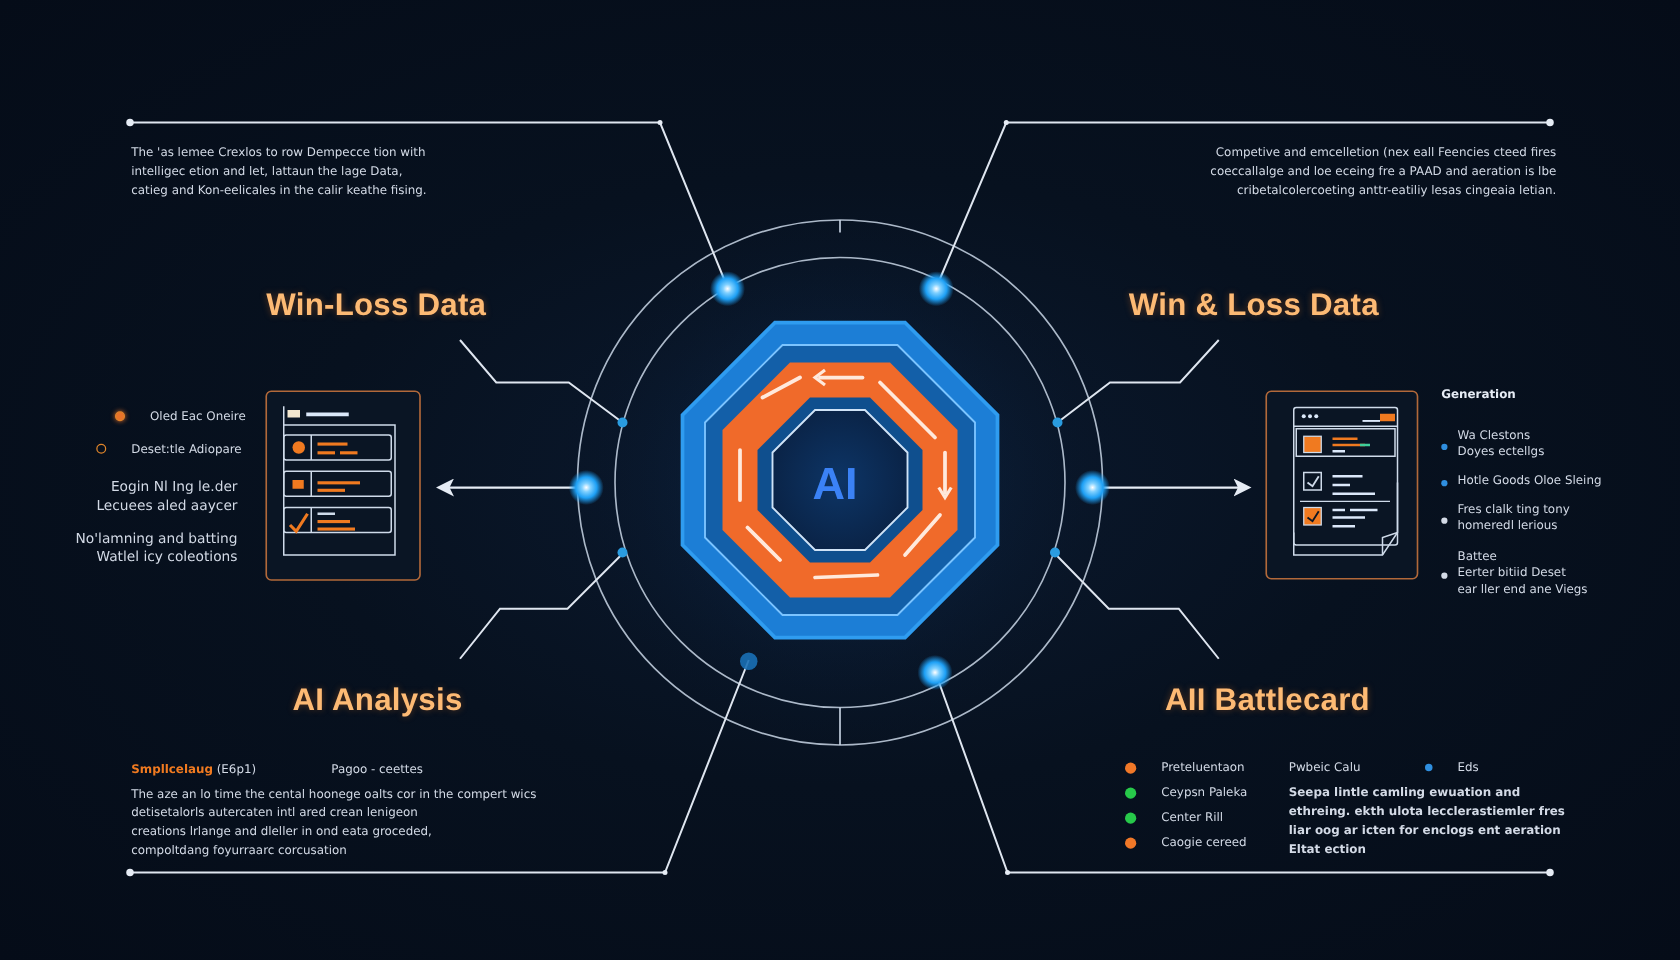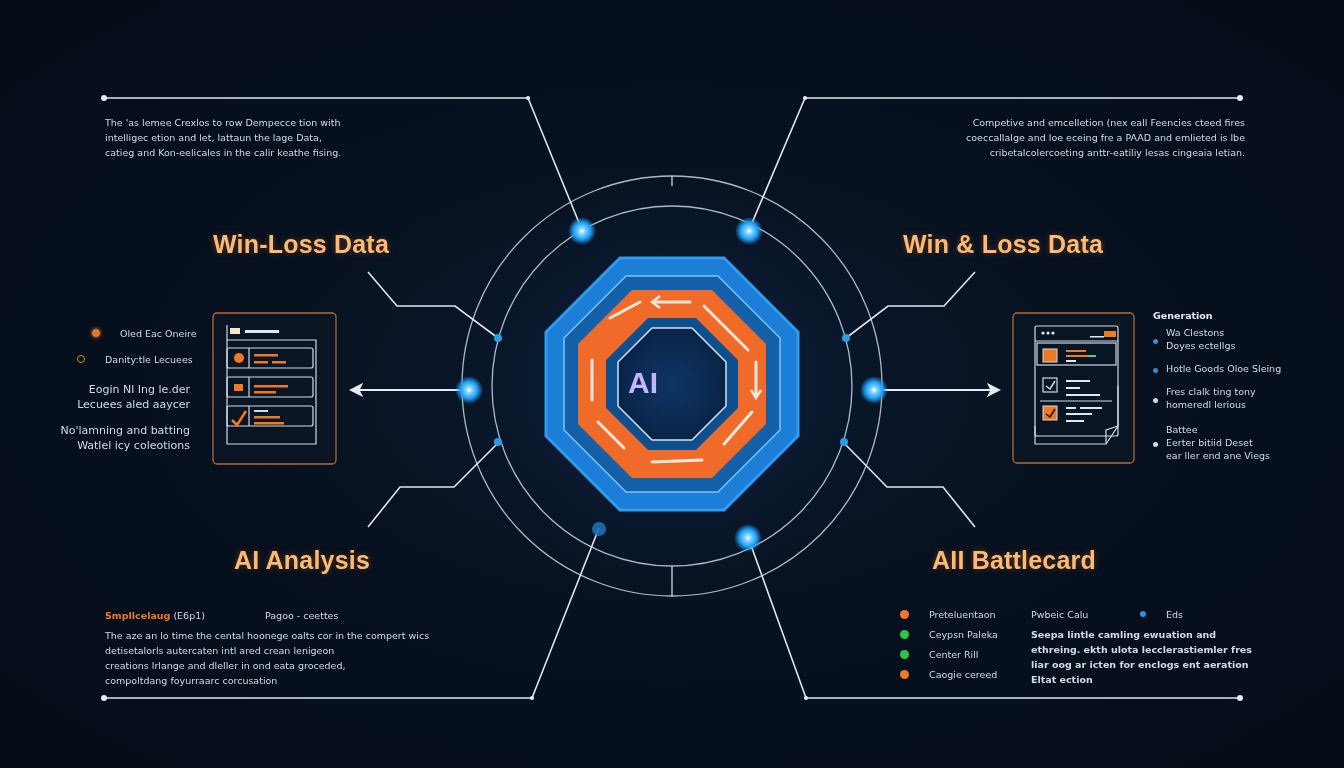--- a/index.html
+++ b/index.html
@@ -11,27 +11,27 @@
     color:#fdba74;letter-spacing:0.2px;text-shadow:0 0 6px rgba(240,120,30,0.35);}
   .para{position:absolute;font-size:9.5px;line-height:15px;color:#d3dae6;white-space:pre-line;}
   .para.right{text-align:right;}
   .legend{position:absolute;font-size:9.5px;color:#d3dae6;}
   .legend .row{display:flex;align-items:center;gap:20px;height:20px;}
   .dot{width:9px;height:9px;border-radius:50%;flex:none;}
   .ring{width:8px;height:8px;border-radius:50%;border:1.5px solid #e0852a;flex:none;box-sizing:border-box;}
   .ring.filled{background:#e8732a;box-shadow:0 0 4px #e8732a;}
   .righttext{position:absolute;text-align:right;font-size:11px;line-height:15px;color:#d3dae6;white-space:pre-line;}
   .gen{position:absolute;font-size:9.5px;line-height:13px;color:#d3dae6;}
-  .gen .title{font-weight:bold;color:#e6ecf5;margin-bottom:4px;}
+  .gen .title{font-weight:bold;color:#e6ecf5;margin-bottom:20px;}
   .gen .item{display:flex;gap:8px;margin-bottom:10px;align-items:center;}
   .gen .b{width:5px;height:5px;border-radius:50%;margin-top:4px;flex:none;}
   .gen .txt{white-space:pre-line;}
   .orange-label{color:#f07a20;font-weight:bold;}
-  .ai-label{position:absolute;left:628px;top:366px;width:80px;font-family:"Liberation Sans",sans-serif;
-    font-weight:bold;font-size:30px;color:#c4b5fd;}
+  .ai-label{position:absolute;left:628px;top:366px;width:80px;text-align:center;font-family:"Liberation Sans",sans-serif;
+    font-weight:bold;font-size:36px;color:#3b82f6;}
 </style>
 </head>
 <body>
 
 <div class="bg"></div>
 
 <svg class="diagram" width="1344" height="768" viewBox="0 0 1344 768">
   <defs>
     <radialGradient id="nodeGlow" cx="50%" cy="50%" r="50%">
       <stop offset="0%" stop-color="#ffffff"></stop>
@@ -195,31 +195,31 @@
 
 <div class="heading" style="left:213px;top:230px;">Win-Loss Data</div>
 <div class="heading" style="left:903px;top:230px;">Win &amp; Loss Data</div>
 <div class="heading" style="left:234px;top:546px;text-align:right;">AI Analysis</div>
 <div class="heading" style="left:932px;top:546px;">AII Battlecard</div>
 
 <div class="para" style="left:105px;top:115px;width:320px;">The 'as lemee Crexlos to row Dempecce tion with
 intelligec etion and let, lattaun the lage Data,
 catieg and Kon-eelicales in the calir keathe fising.</div>
 <div class="para right" style="left:900px;top:115px;width:345px;">Competive and emcelletion (nex eall Feencies cteed fires
-coeccallalge and loe eceing fre a PAAD and emlieted is lbe
+coeccallalge and loe eceing fre a PAAD and aeration is lbe
 cribetalcolercoeting anttr-eatiliy lesas cingeaia letian.</div>
 
 <div class="legend" style="left:92px;top:323px;">
   <div class="row">
     <span class="ring filled"></span>
     <span>Oled Eac Oneire</span>
   </div>
   <div class="row" style="margin-top:6px;margin-left:-15px;">
     <span class="ring"></span>
-    <span>Danity:tle Lecuees</span>
+    <span>Deset:tle Adiopare</span>
   </div>
 </div>
 <div class="righttext" style="left:60px;top:382px;width:130px;">Eogin Nl Ing le.der
 Lecuees aled aaycer</div>
 <div class="righttext" style="left:40px;top:423px;width:150px;">No'lamning and batting
 Watlel icy coleotions</div>
 
 <div class="gen" style="left:1153px;top:309px;width:150px;">
   <div class="title">Generation</div>
   <div class="item">

